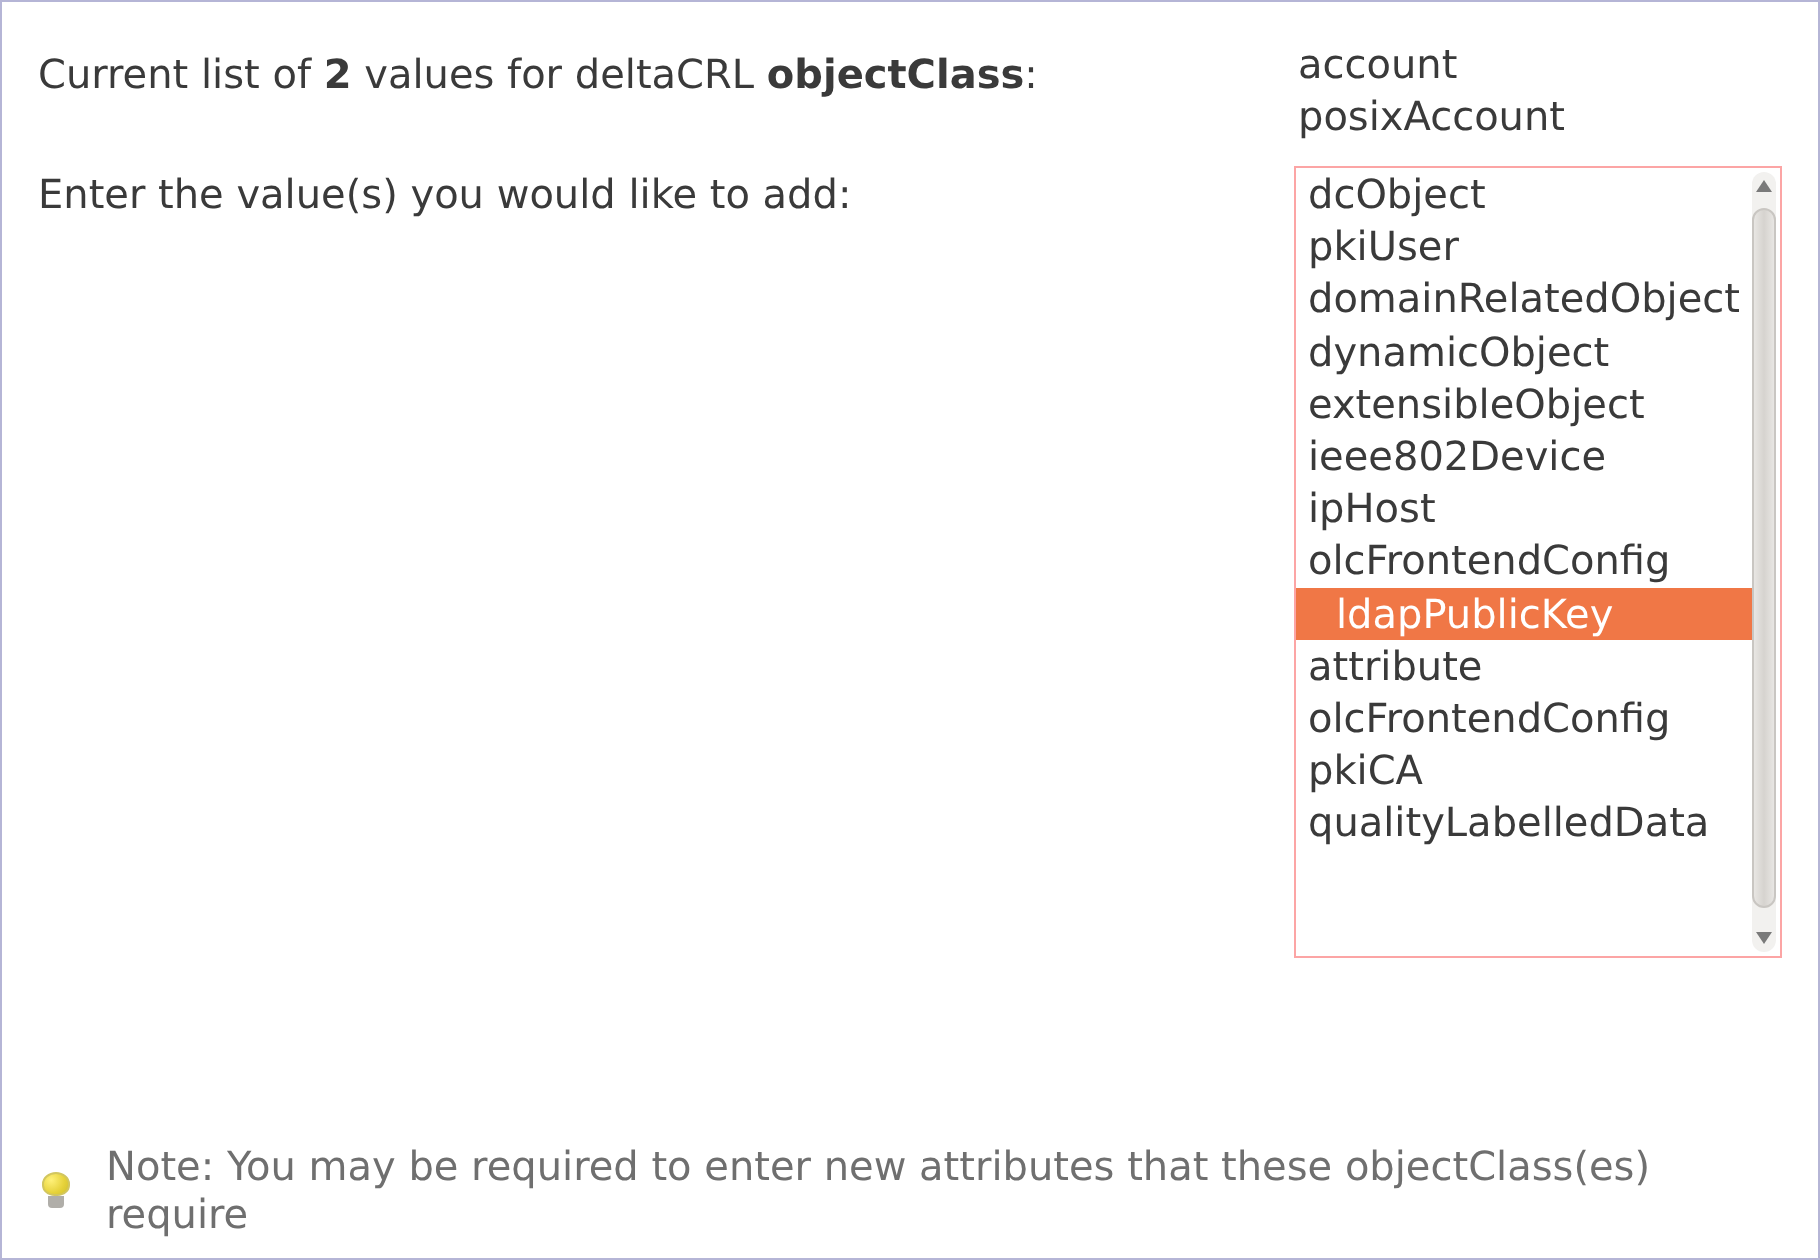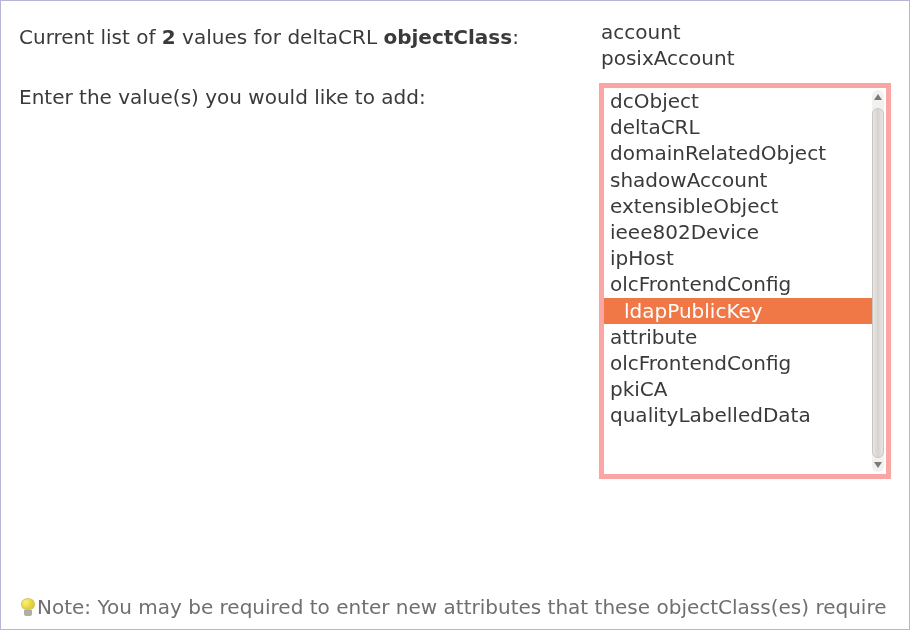--- a/index.html
+++ b/index.html
@@ -18,36 +18,36 @@
     display: flex;
     flex: 1;
     gap: 40px;
     min-height: 0;
   }
   .left-col {
     flex: 1;
     padding-top: 6px;
   }
   .right-col {
-    width: 292px;
+    width: 244px;
     display: flex;
     flex-direction: column;
   }
   .current-values-label { margin-bottom: 36px; }
   .current-values-label b,
   .current-values-label .count { font-weight: bold; }
   .enter-values-label {}
   .current-list {
     margin-bottom: 12px;
     padding-left: 2px;
   }
   .current-list .val { display: block; line-height: 1.3; }
   .listbox {
     position: relative;
-    border: 5px solid #fca5a5;
+    border: 1px solid #fca5a5;
     height: 396px;
     background: #fff;
     overflow: hidden;
     margin-bottom: 22px;
   }
   .list-inner {
     position: absolute;
     top: 0; left: 0; right: 14px; bottom: 0;
     overflow: hidden;
     padding-left: 6px;
@@ -96,21 +96,21 @@
     border-radius: 5px;
     padding: 4px 14px;
     font-size: 20px;
     color: #3a3a3a;
     cursor: pointer;
     margin-left: 0;
   }
   .note-row {
     display: flex;
     align-items: center;
-    gap: 0;
+    gap: 16px;
     margin-top: 20px;
     color: #6f6f6f;
     font-size: 20px;
   }
   .bulb {
     width: 18px; height: 18px;
     position: relative;
     flex-shrink: 0;
   }
   .bulb .glass {
@@ -142,23 +142,23 @@
 
   <div class="right-col">
     <div class="current-list" id="current-list">
         <span class="val">account</span>
         <span class="val">posixAccount</span>
       </div>
 
     <div class="listbox">
       <div class="list-inner" id="list-inner">
           <div class="list-item">dcObject</div>
-          <div class="list-item">deltaCRL</div>
+          <div class="list-item">pkiUser</div>
           <div class="list-item">domainRelatedObject</div>
-          <div class="list-item">shadowAccount</div>
+          <div class="list-item">dynamicObject</div>
           <div class="list-item">extensibleObject</div>
           <div class="list-item">ieee802Device</div>
           <div class="list-item">ipHost</div>
           <div class="list-item">olcFrontendConfig</div>
           <div class="list-item selected">ldapPublicKey</div>
           <div class="list-item">attribute</div>
           <div class="list-item">olcFrontendConfig</div>
           <div class="list-item">pkiCA</div>
           <div class="list-item">qualityLabelledData</div>
         </div>

